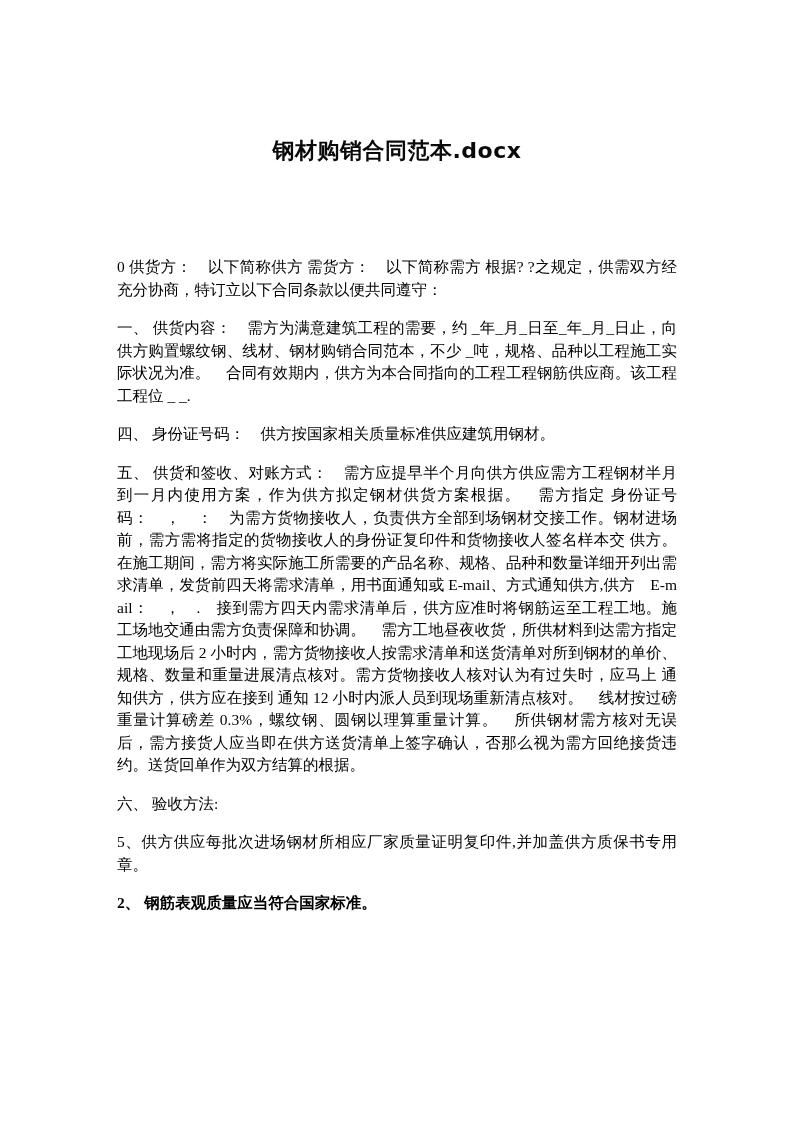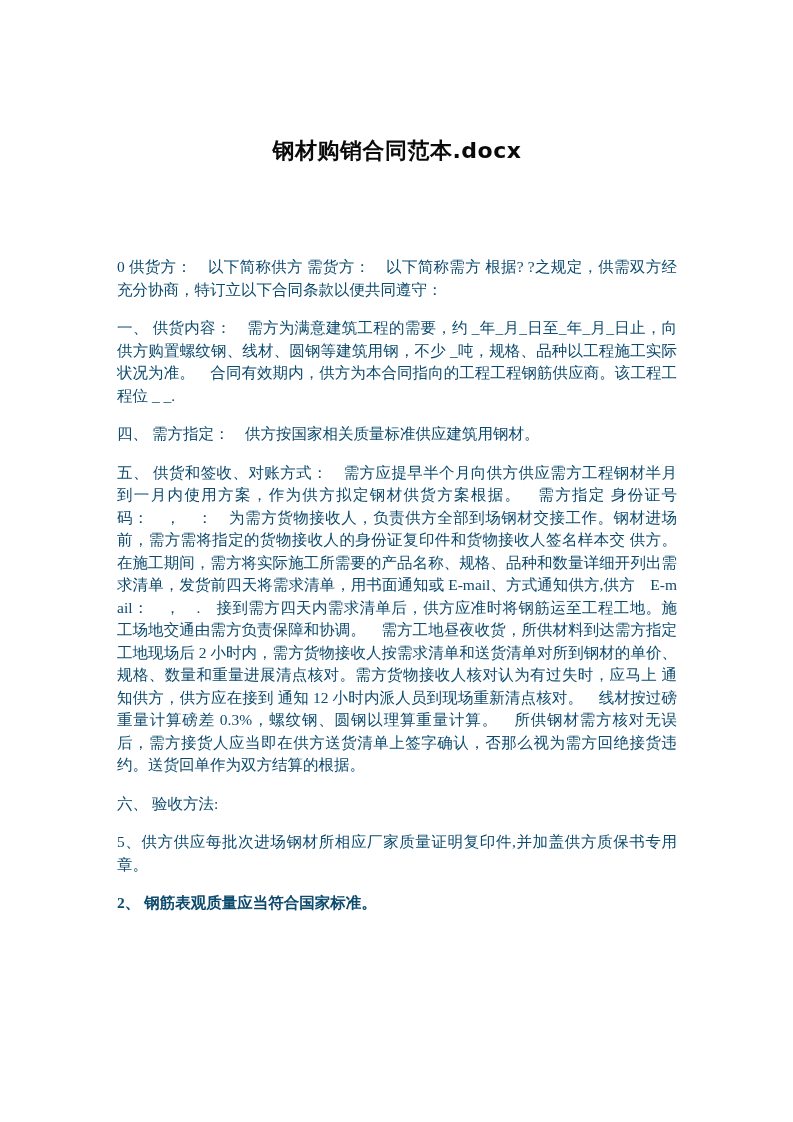--- a/index.html
+++ b/index.html
@@ -31,35 +31,35 @@
   }
   .doc-body {
     display: block;
   }
   .para {
     margin: 0 0 16px 0;
     font-size: 15.5px;
     line-height: 22.5px;
     text-align: justify;
     word-break: break-all;
-    color: #0c4a6e;
+    color: #000000;
   }
   .para:last-child {
     margin-bottom: 0;
     font-weight: bold;
   }
 </style>
 </head>
 <body>
 
 <div class="page">
   <h1 class="doc-title">钢材购销合同范本.docx</h1>
 
   <main class="doc-body">
     <div class="para">0 供货方：　以下简称供方 需货方：　以下简称需方 根据? ?之规定，供需双方经充分协商，特订立以下合同条款以便共同遵守：</div>
-    <div class="para">一、 供货内容：　需方为满意建筑工程的需要，约 _年_月_日至_年_月_日止，向供方购置螺纹钢、线材、圆钢等建筑用钢，不少 _吨，规格、品种以工程施工实际状况为准。　合同有效期内，供方为本合同指向的工程工程钢筋供应商。该工程工程位 _ _.</div>
-    <div class="para">四、 需方指定：　供方按国家相关质量标准供应建筑用钢材。</div>
+    <div class="para">一、 供货内容：　需方为满意建筑工程的需要，约 _年_月_日至_年_月_日止，向供方购置螺纹钢、线材、钢材购销合同范本，不少 _吨，规格、品种以工程施工实际状况为准。　合同有效期内，供方为本合同指向的工程工程钢筋供应商。该工程工程位 _ _.</div>
+    <div class="para">四、 身份证号码：　供方按国家相关质量标准供应建筑用钢材。</div>
     <div class="para">五、 供货和签收、对账方式：　需方应提早半个月向供方供应需方工程钢材半月到一月内使用方案，作为供方拟定钢材供货方案根据。　需方指定 身份证号码：　，　：　为需方货物接收人，负责供方全部到场钢材交接工作。钢材进场前，需方需将指定的货物接收人的身份证复印件和货物接收人签名样本交 供方。　在施工期间，需方将实际施工所需要的产品名称、规格、品种和数量详细开列出需求清单，发货前四天将需求清单，用书面通知或 E-mail、方式通知供方,供方　E-mail：　，　.　接到需方四天内需求清单后，供方应准时将钢筋运至工程工地。施工场地交通由需方负责保障和协调。　需方工地昼夜收货，所供材料到达需方指定工地现场后 2 小时内，需方货物接收人按需求清单和送货清单对所到钢材的单价、规格、数量和重量进展清点核对。需方货物接收人核对认为有过失时，应马上 通知供方，供方应在接到 通知 12 小时内派人员到现场重新清点核对。　线材按过磅重量计算磅差 0.3%，螺纹钢、圆钢以理算重量计算。　所供钢材需方核对无误后，需方接货人应当即在供方送货清单上签字确认，否那么视为需方回绝接货违约。送货回单作为双方结算的根据。</div>
     <div class="para">六、 验收方法:</div>
     <div class="para">5、供方供应每批次进场钢材所相应厂家质量证明复印件,并加盖供方质保书专用章。</div>
     <div class="para">2、 钢筋表观质量应当符合国家标准。</div>
   </main>
 </div>
 
 </body></html>

